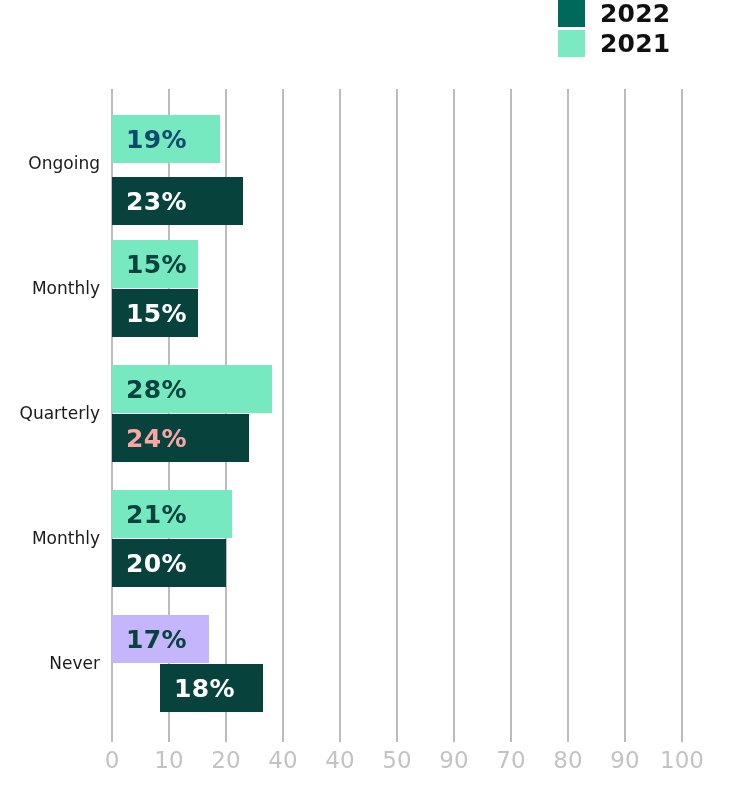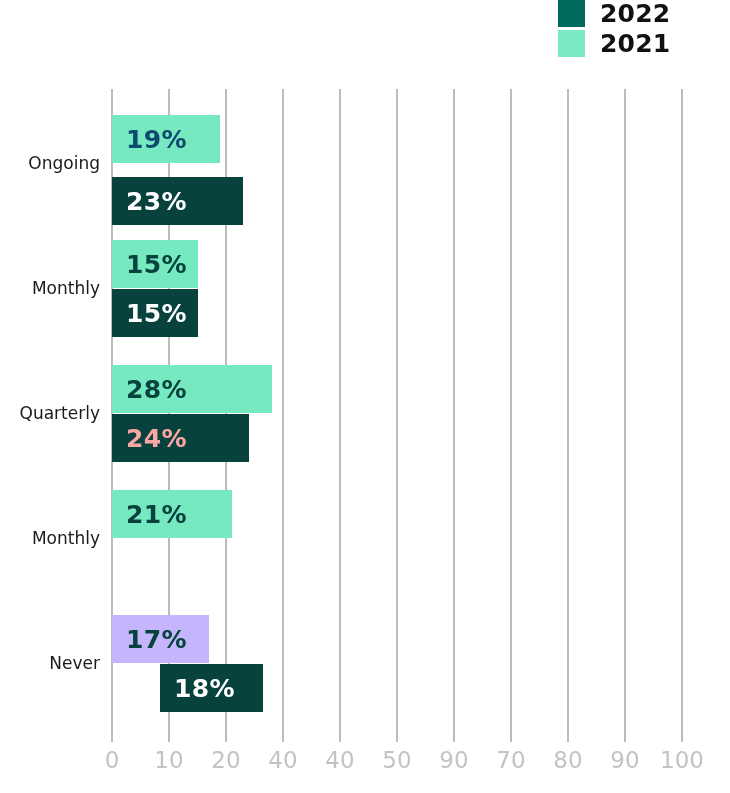--- a/index.html
+++ b/index.html
@@ -205,20 +205,23 @@
             <span class="bar-value" style="color: rgb(7, 66, 61);">28%</span>
           </div>
           <div class="bar dark" style="left: 0px; width: 136.8px; background: rgb(7, 66, 61);">
             <span class="bar-value" style="color: #fca5a5;">24%</span>
           </div>
         </div>
         <div class="bar-group" style="top: 401px;">
           <div class="bar light" style="left: 0px; width: 119.7px; background: rgb(118, 233, 192);">
             <span class="bar-value" style="color: rgb(7, 66, 61);">21%</span>
           </div>
+          <div class="bar dark" style="left: 0px; width: 114px; background: rgb(7, 66, 61);">
+            <span class="bar-value" style="color: rgb(255, 255, 255);">20%</span>
+          </div>
         </div>
         <div class="bar-group" style="top: 526px;">
           <div class="bar light" style="left: 0px; width: 96.9px; background: #c4b5fd;">
             <span class="bar-value" style="color: rgb(7, 66, 61);">17%</span>
           </div>
           <div class="bar dark" style="left: 0px; width: 102.6px; background: rgb(7, 66, 61); margin-left: 48px;">
             <span class="bar-value" style="color: rgb(255, 255, 255);">18%</span>
           </div>
         </div>
       </div>

